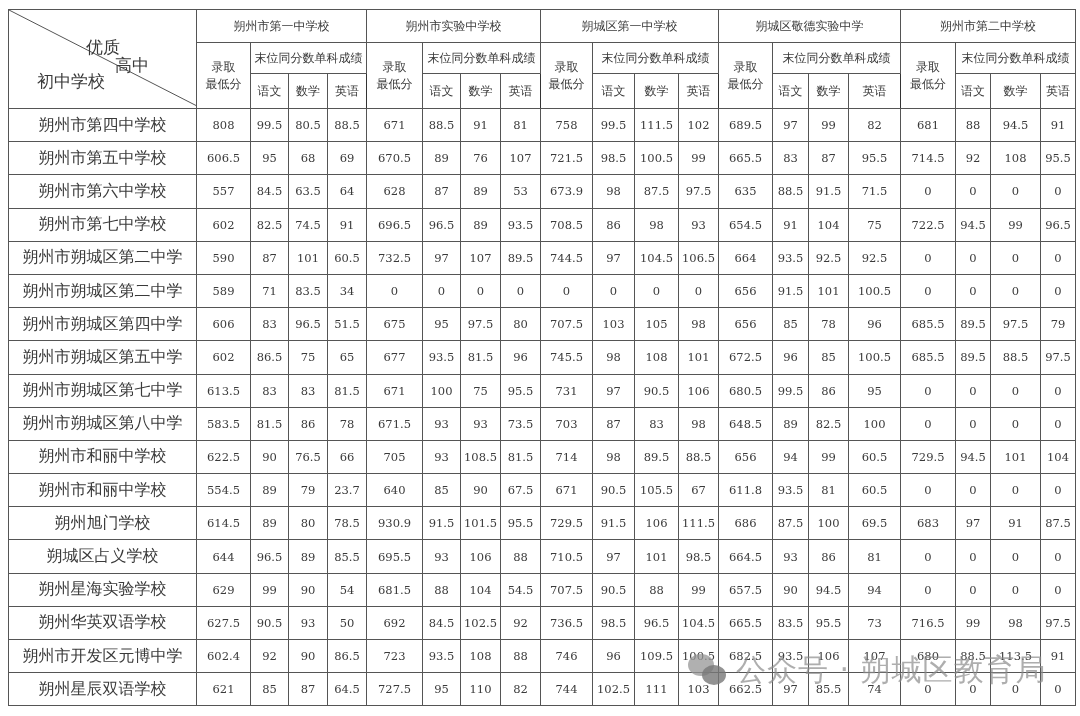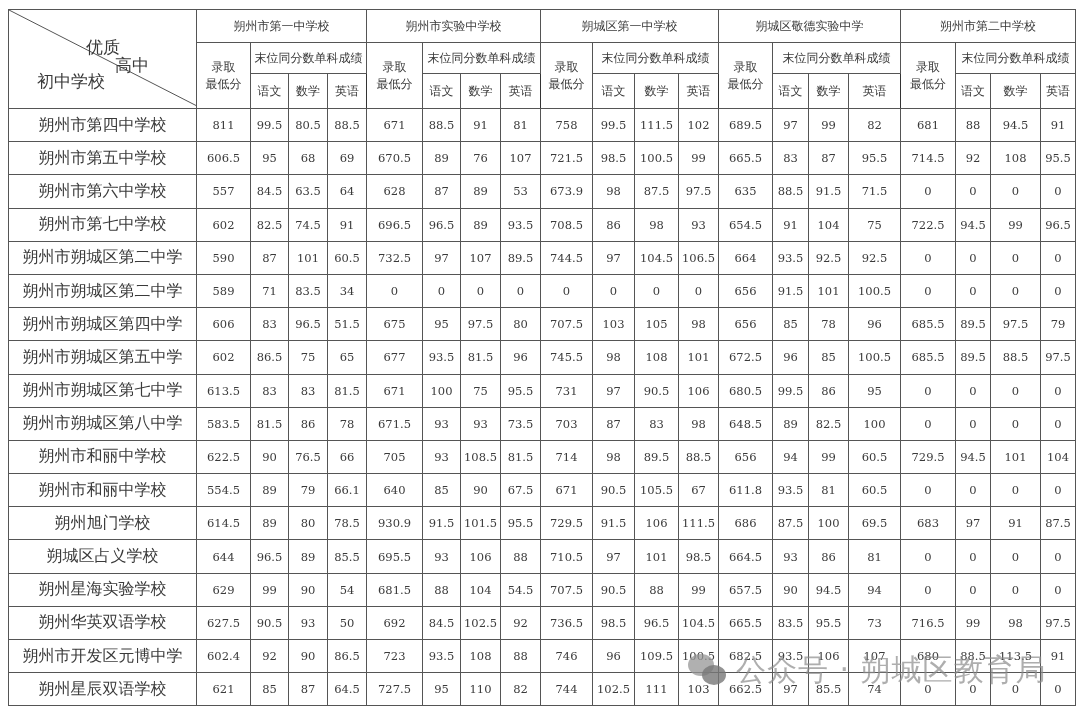--- a/index.html
+++ b/index.html
@@ -110,21 +110,21 @@
         <th>数学</th>
         <th>英语</th>
         <th>语文</th>
         <th>数学</th>
         <th>英语</th>
       </tr>
   </thead>
   <tbody id="tbody">
       <tr>
         <td class="name">朔州市第四中学校</td>
-        <td class="grp">811</td>
+        <td class="grp">808</td>
         <td>99.5</td>
         <td>80.5</td>
         <td>88.5</td>
         <td class="grp">671</td>
         <td>88.5</td>
         <td>91</td>
         <td>81</td>
         <td class="grp">758</td>
         <td>99.5</td>
         <td>111.5</td>
@@ -366,21 +366,21 @@
         <td class="grp">729.5</td>
         <td>94.5</td>
         <td>101</td>
         <td>104</td>
       </tr>
       <tr>
         <td class="name">朔州市和丽中学校</td>
         <td class="grp">554.5</td>
         <td>89</td>
         <td>79</td>
-        <td>66.1</td>
+        <td>23.7</td>
         <td class="grp">640</td>
         <td>85</td>
         <td>90</td>
         <td>67.5</td>
         <td class="grp">671</td>
         <td>90.5</td>
         <td>105.5</td>
         <td>67</td>
         <td class="grp">611.8</td>
         <td>93.5</td>

